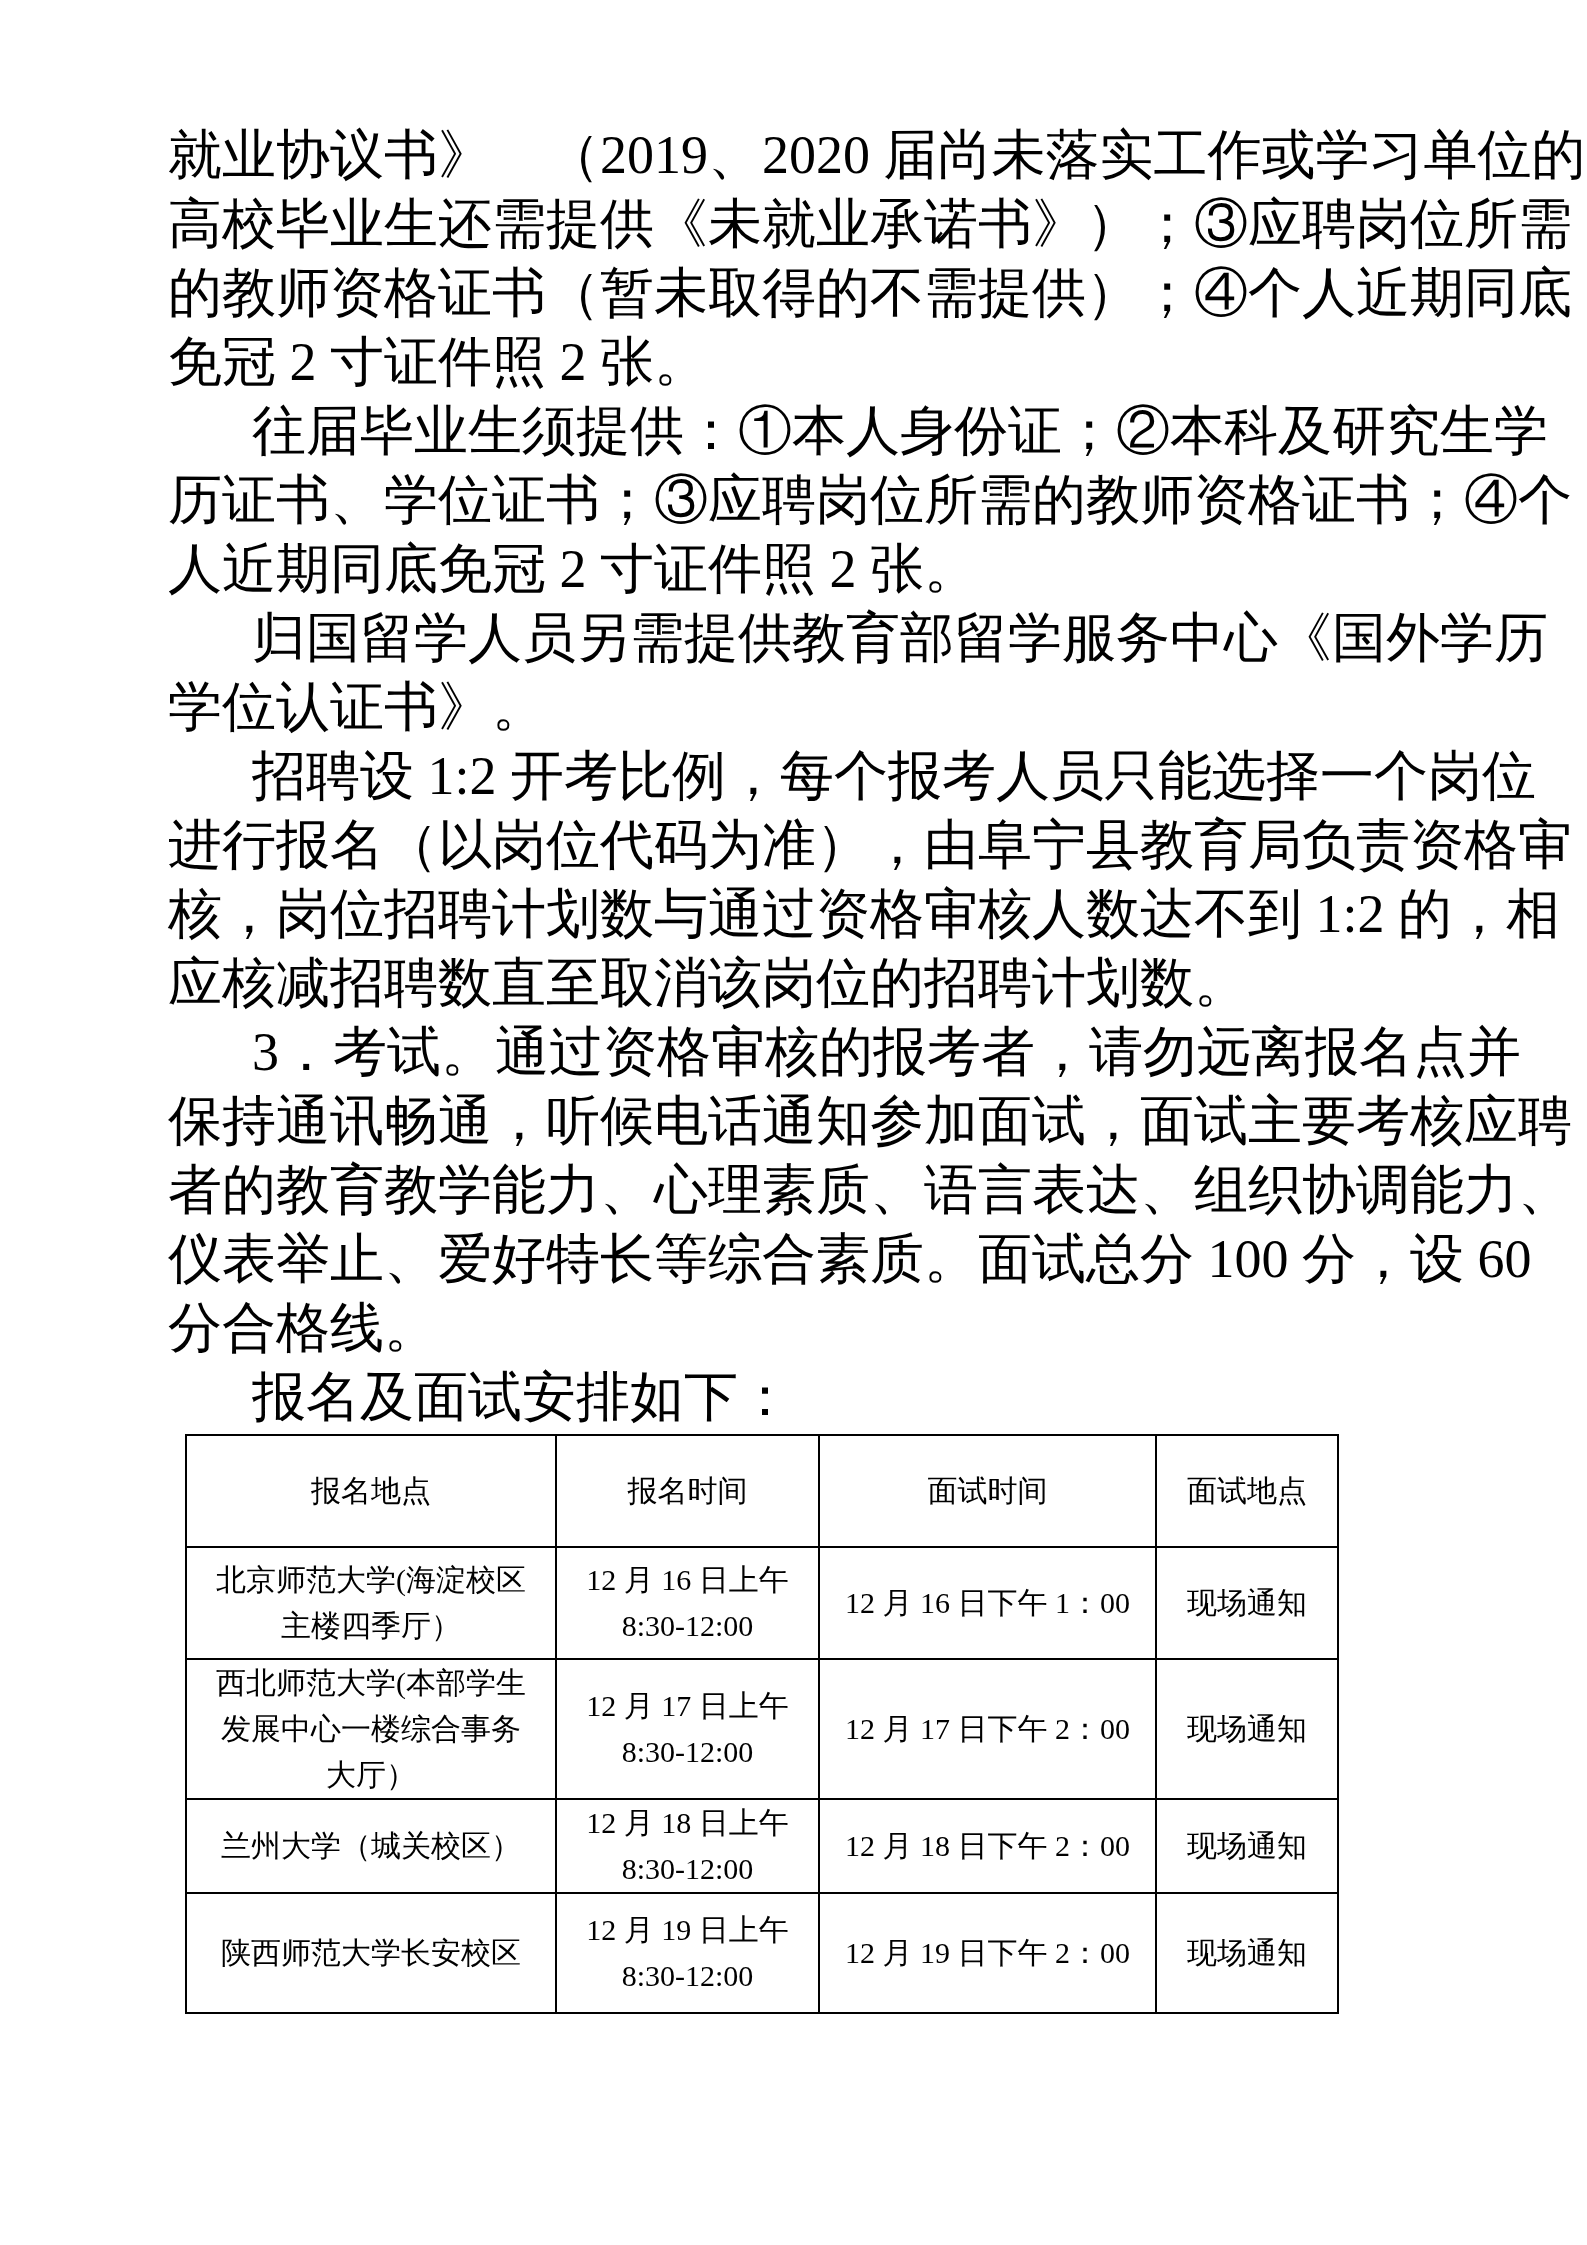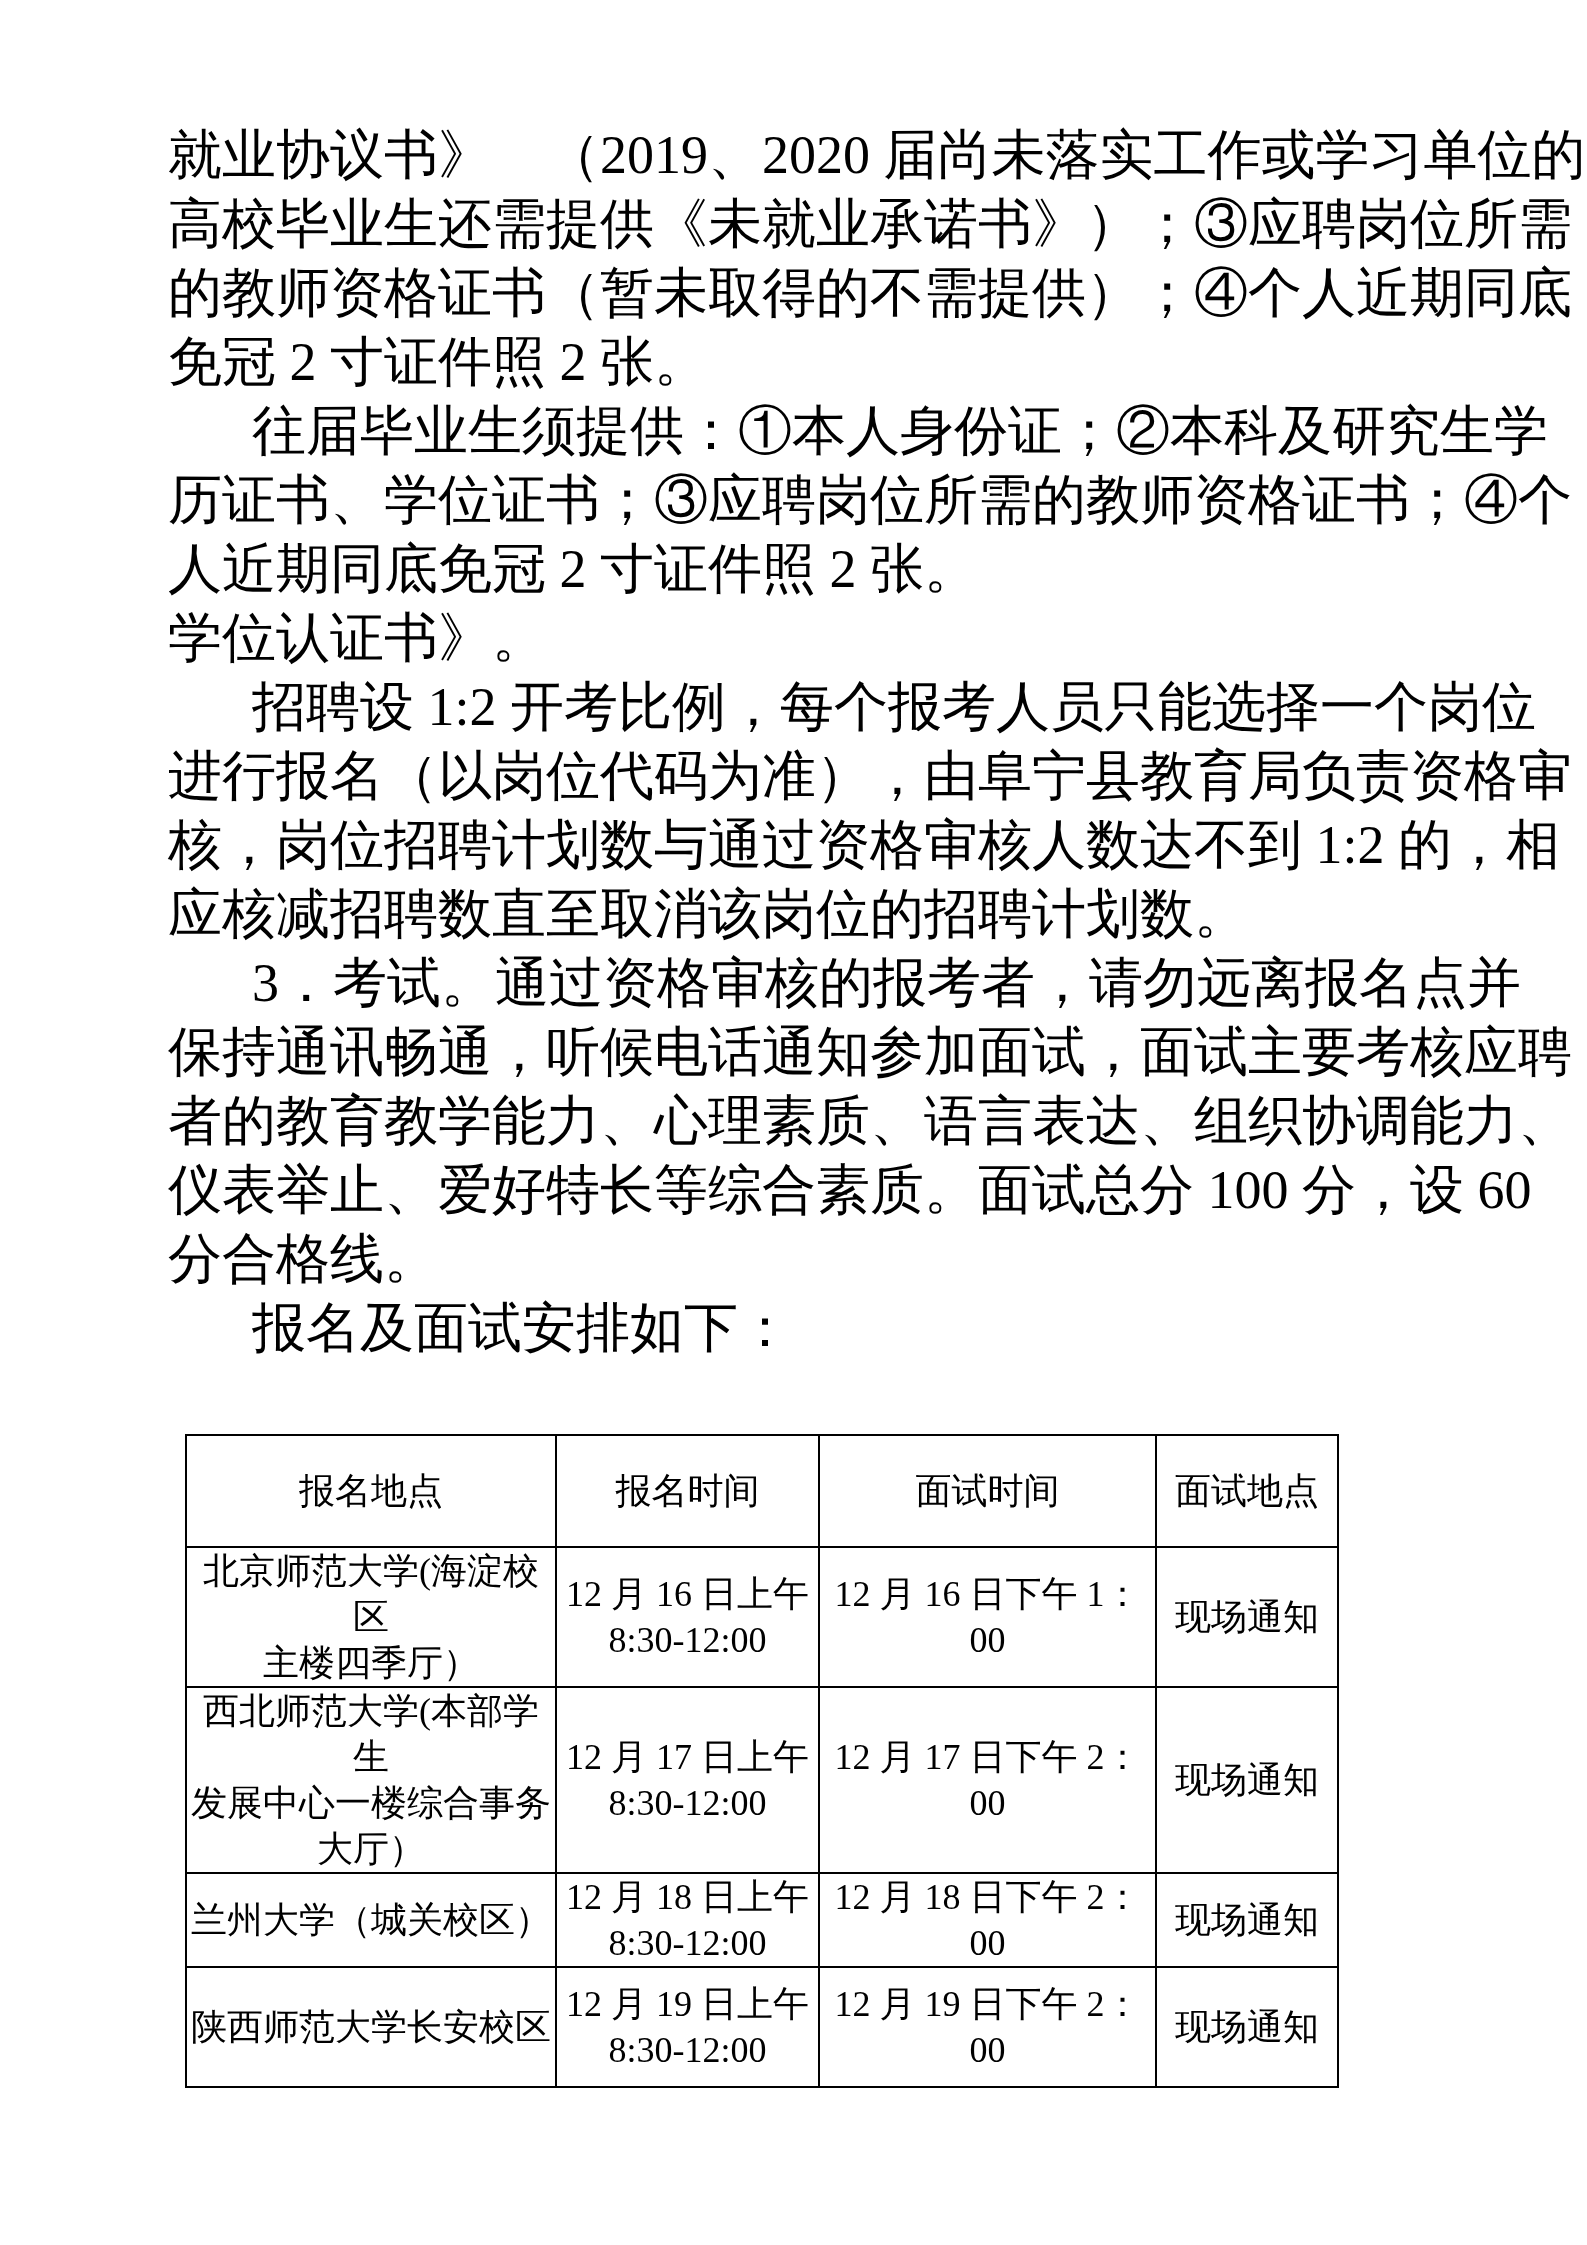--- a/index.html
+++ b/index.html
@@ -39,21 +39,21 @@
   }
   table.sched col.c0{width:370px;}
   table.sched col.c1{width:263px;}
   table.sched col.c2{width:337px;}
   table.sched col.c3{width:182px;}
   table.sched th, table.sched td{
     border:2px solid #000;
     text-align:center;
     vertical-align:middle;
     font-weight:normal;
-    font-size:36px;
+    font-size:30px;
     padding:0 4px;
     overflow:hidden;
   }
   table.sched td div, table.sched th div{ line-height:46px; }
   tr.hr{height:112px;}
   tr.rA{height:112px;}
   tr.rB{height:125px;}
   tr.rC{height:80px;}
   tr.rD{height:120px;}
   tr.rE{height:111px;}
@@ -64,20 +64,21 @@
 <div class="page">
 
   <div class="tb">
     <div class="ln j">就业协议书》　（2019、2020 届尚未落实工作或学习单位的</div>
     <div class="ln j">高校毕业生还需提供《未就业承诺书》）；③应聘岗位所需</div>
     <div class="ln j">的教师资格证书（暂未取得的不需提供）；④个人近期同底</div>
     <div class="ln">免冠 2 寸证件照 2 张。</div>
     <div class="ln j ind">往届毕业生须提供：①本人身份证；②本科及研究生学</div>
     <div class="ln j">历证书、学位证书；③应聘岗位所需的教师资格证书；④个</div>
     <div class="ln">人近期同底免冠 2 寸证件照 2 张。</div>
+    <div class="ln j ind">归国留学人员另需提供教育部留学服务中心《国外学历</div>
     <div class="ln">学位认证书》。</div>
     <div class="ln j ind">招聘设 1:2 开考比例，每个报考人员只能选择一个岗位</div>
     <div class="ln j">进行报名（以岗位代码为准），由阜宁县教育局负责资格审</div>
     <div class="ln j">核，岗位招聘计划数与通过资格审核人数达不到 1:2 的，相</div>
     <div class="ln">应核减招聘数直至取消该岗位的招聘计划数。</div>
     <div class="ln j ind">3．考试。通过资格审核的报考者，请勿远离报名点并</div>
     <div class="ln j">保持通讯畅通，听候电话通知参加面试，面试主要考核应聘</div>
     <div class="ln j">者的教育教学能力、心理素质、语言表达、组织协调能力、</div>
     <div class="ln j">仪表举止、爱好特长等综合素质。面试总分 100 分，设 60</div>
     <div class="ln">分合格线。</div>

